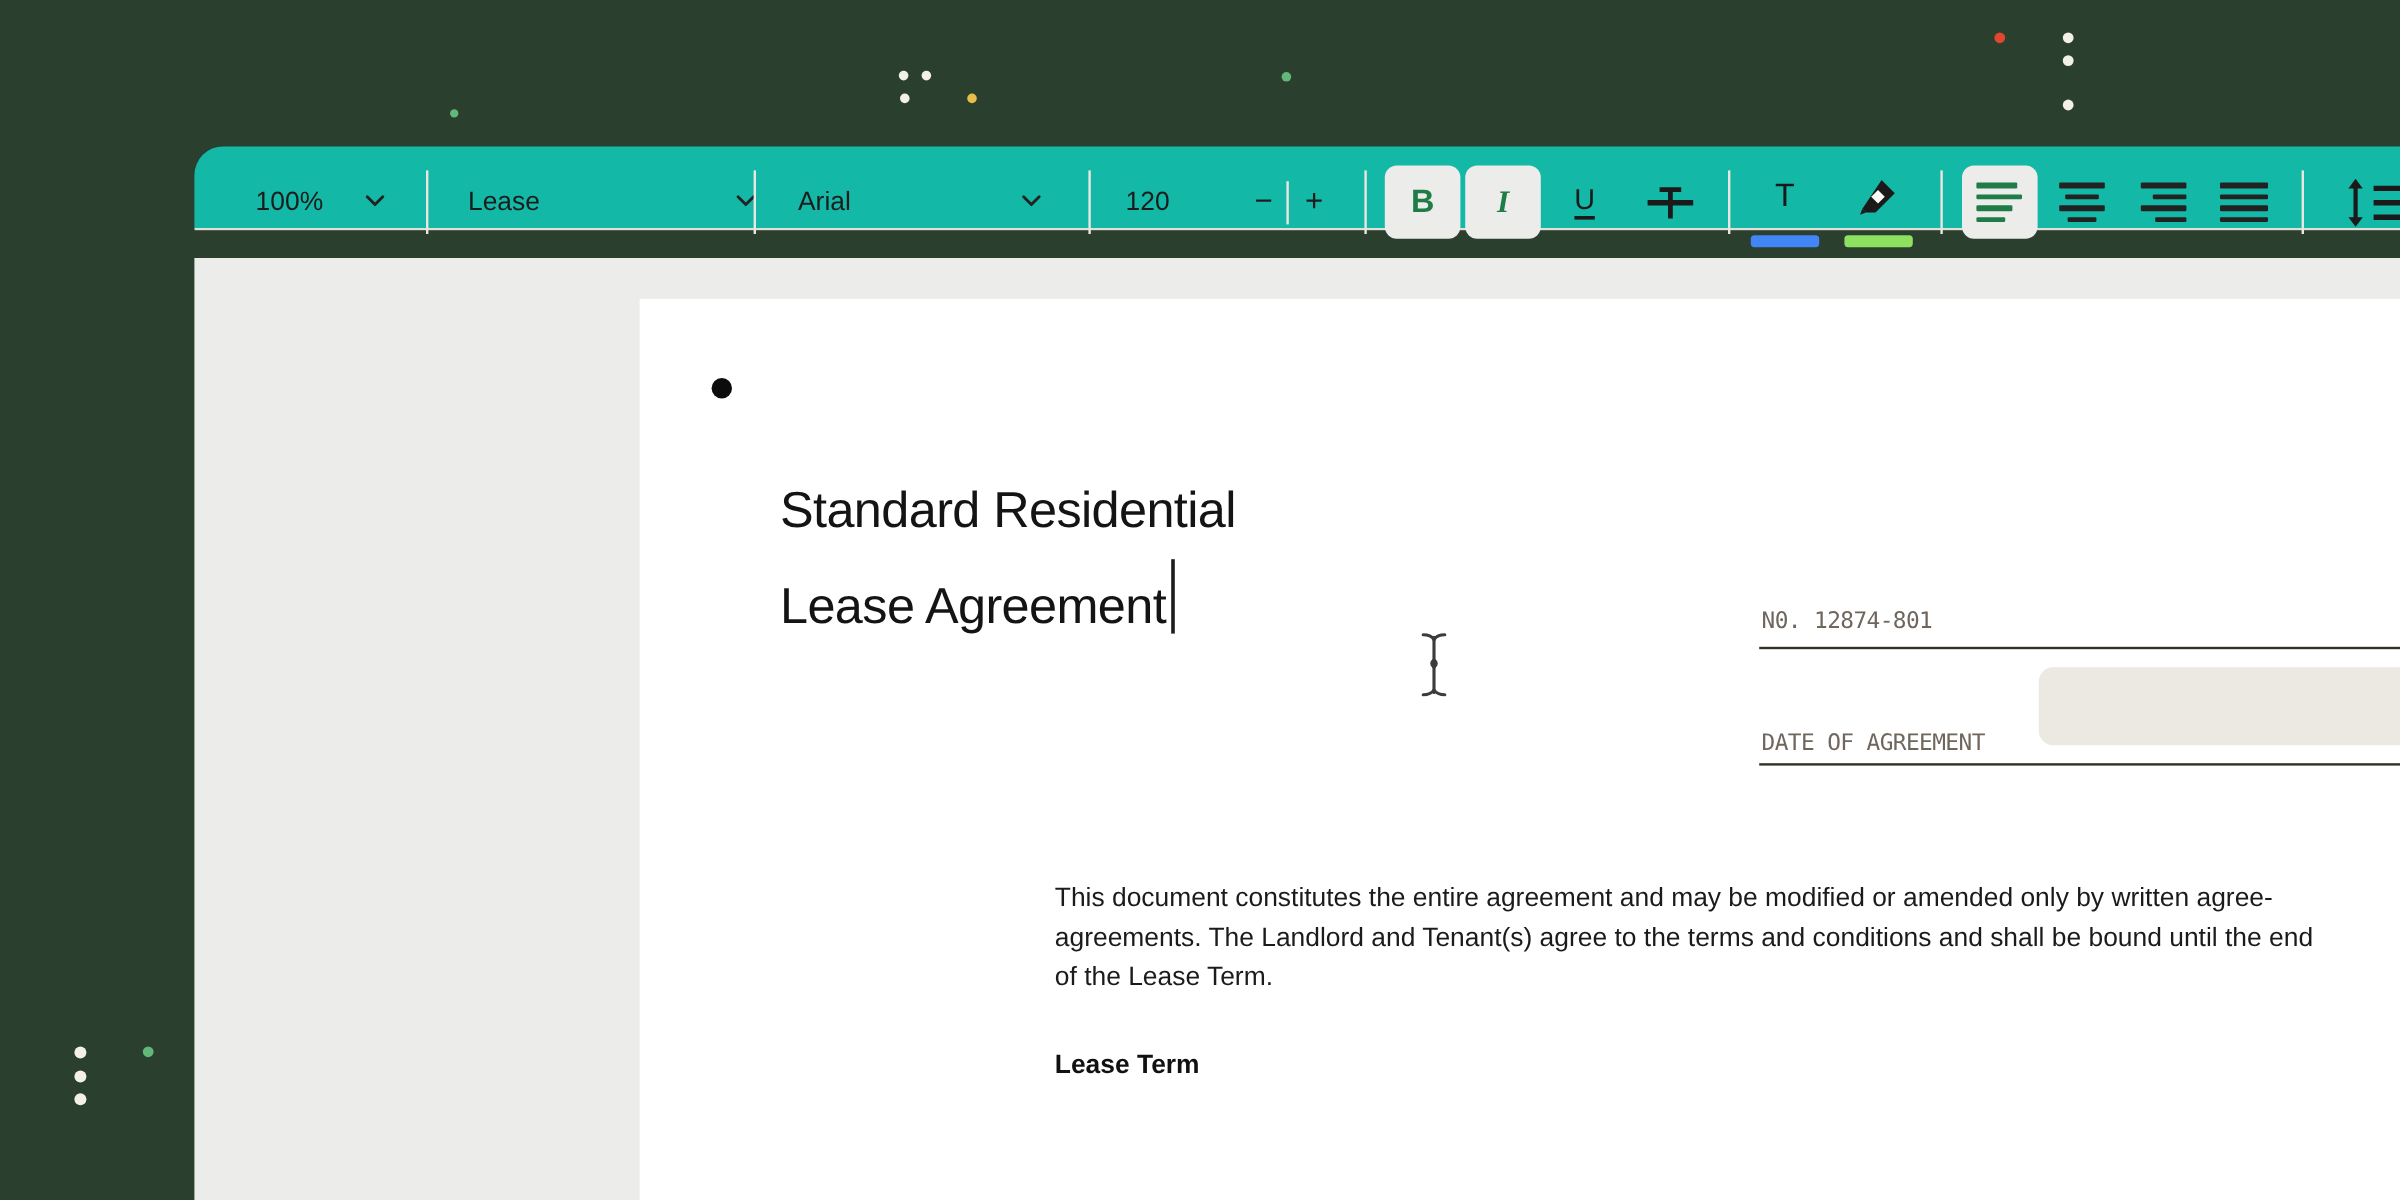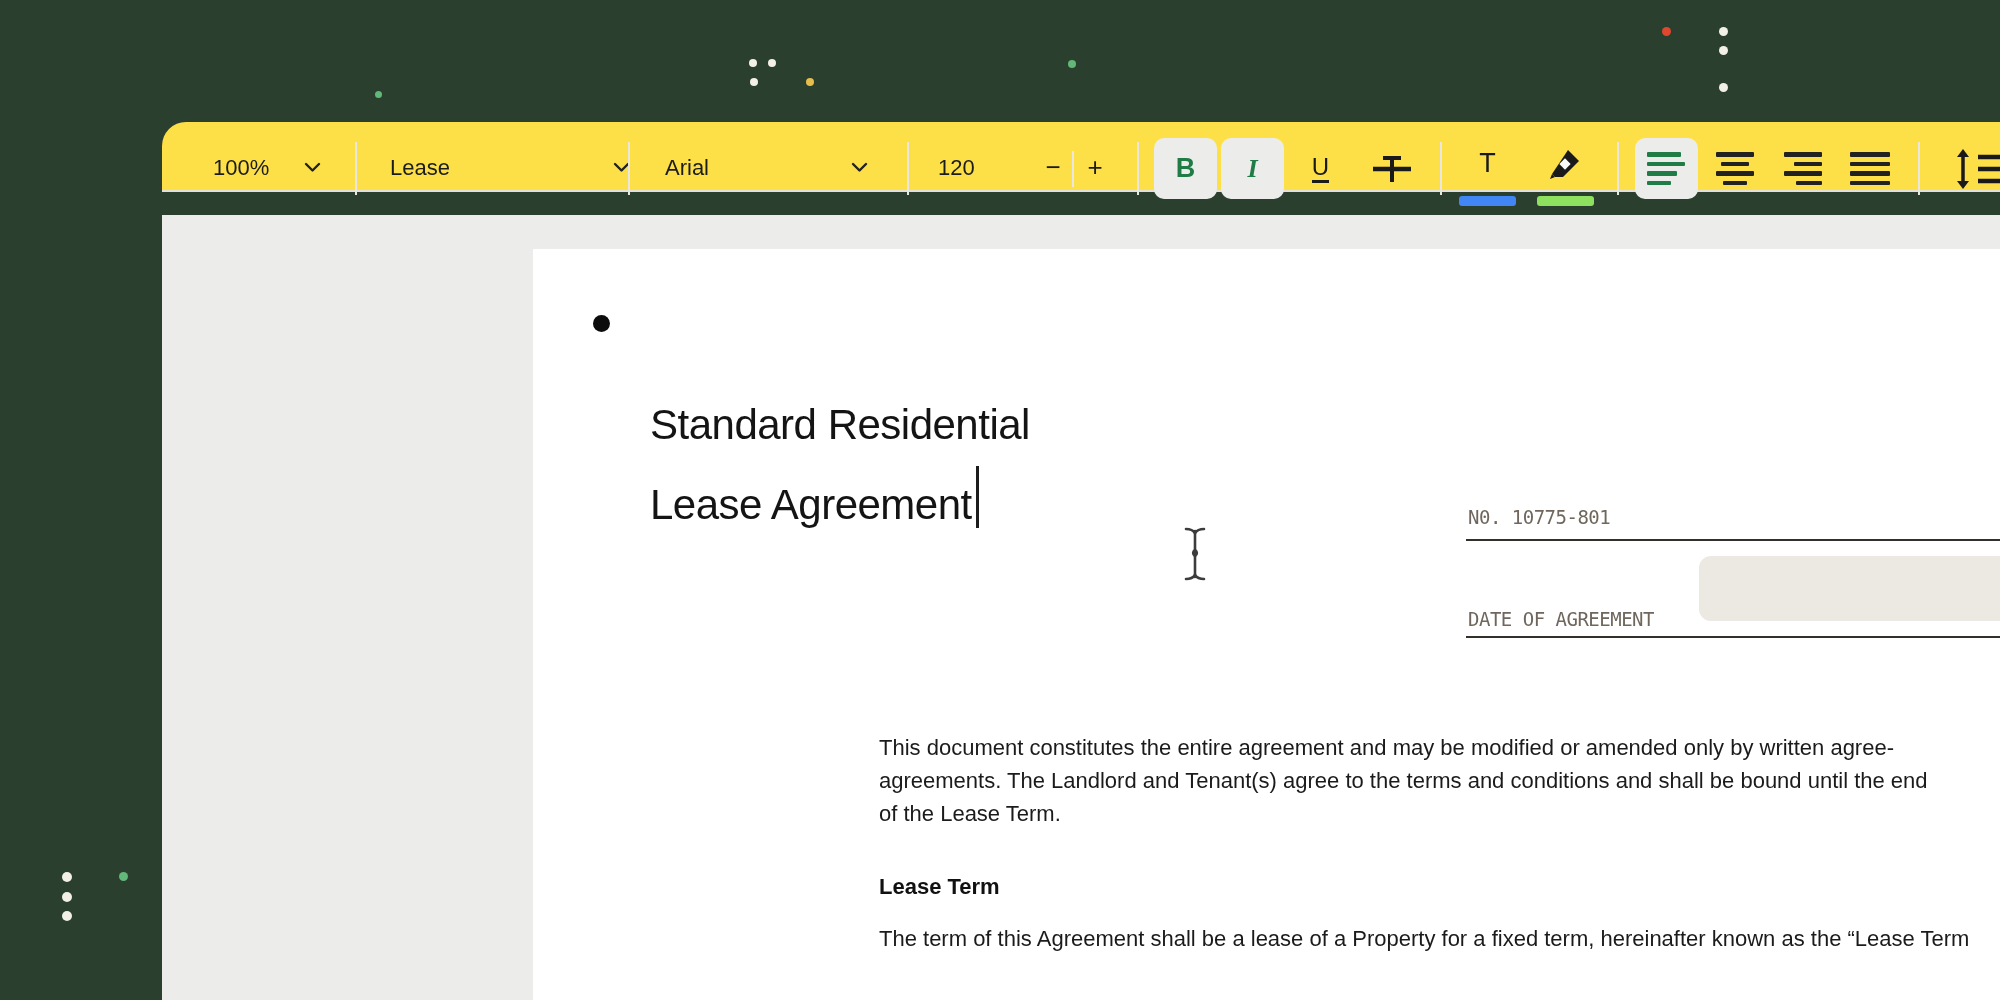--- a/index.html
+++ b/index.html
@@ -6,21 +6,21 @@
   html,body { width:2000px; height:1000px; }
   body { font-family:"Liberation Sans", sans-serif; }
 
   .stage { position:relative; width:2000px; height:1000px; background:#2a3f2e; overflow:hidden; }
 
   .dot { position:absolute; border-radius:50%; }
 
   
   .toolbar {
     position:absolute; left:162px; top:122px; width:1838px; height:70px;
-    background:#fde047; border-radius:24px 0 0 0;
+    background:#14b8a6; border-radius:24px 0 0 0;
     border-bottom:2px solid #e3e0da;
     padding-left:48px;
   }
   .tb-item { position:absolute; top:0; height:91px; display:flex; align-items:center; color:#1c1c1c; font-size:22px; cursor:default; }
   .tb-sep { position:absolute; top:20px; width:2px; height:53px; background:#eae7e1; }
   .tb-sep.mini { top:29px; height:36px; }
   .chev { display:block; }
   .btn-chip {
     position:absolute; top:16px; width:63px; height:61px; border-radius:10px;
     display:flex; align-items:center; justify-content:center;
@@ -221,33 +221,32 @@
           <path d="M5 3 C9 3 12 4 14 7"></path>
           <path d="M23 3 C19 3 16 4 14 7"></path>
           <path d="M5 53 C9 53 12 52 14 49"></path>
           <path d="M23 53 C19 53 16 52 14 49"></path>
           <path d="M14 24 C11.5 25.5 11.5 28.5 14 30"></path>
           <path d="M14 24 C16.5 25.5 16.5 28.5 14 30"></path>
         </g>
       </svg>
 
       <div class="fields">
-        <div class="field-label" style="top:257px;">N0. 10775-801</div>
+        <div class="field-label" style="top:257px;">N0. 12874-801</div>
         <div class="field-line" style="top:290px;"></div>
         <div class="date-box"></div>
         <div class="field-label" style="top:359px;">DATE OF AGREEMENT</div>
         <div class="field-line" style="top:387px;"></div>
       </div>
 
       <div class="body-text">
         <div class="body-line">This document constitutes the entire agreement and may be modified or amended only by written agree-</div>
         <div class="body-line">agreements. The Landlord and Tenant(s) agree to the terms and conditions and shall be bound until the end</div>
         <div class="body-line">of the Lease Term.</div>
       </div>
 
       <div class="doc-heading">Lease Term</div>
 
-      <div class="doc-par2">The term of this Agreement shall be a lease of a Property for a fixed term, hereinafter known as the “Lease Term</div>
 
     </div>
   </div>
 
 </div>
 
 </body></html>

